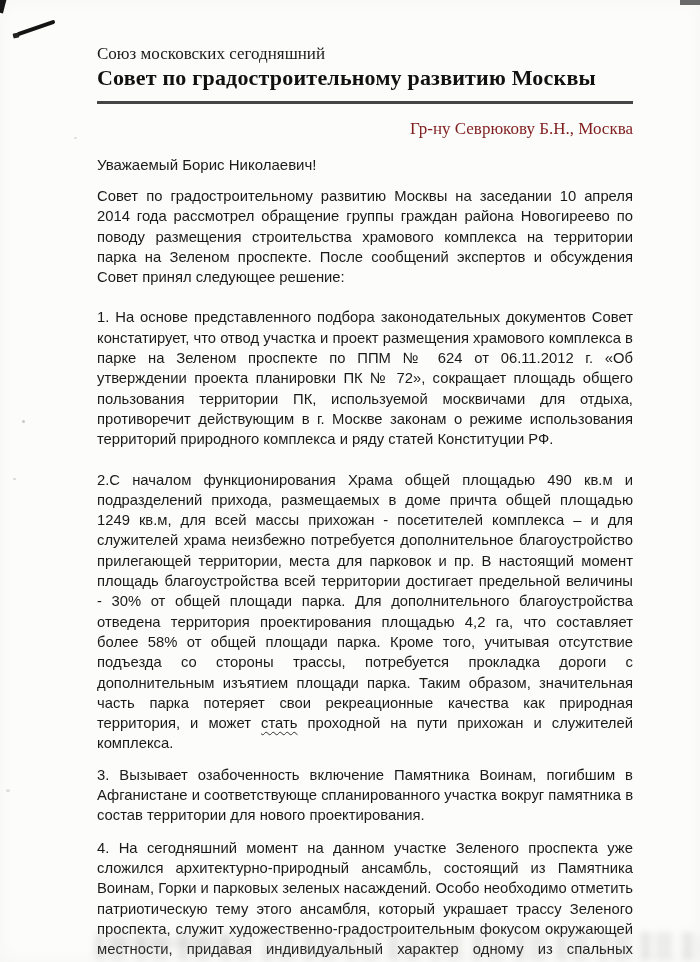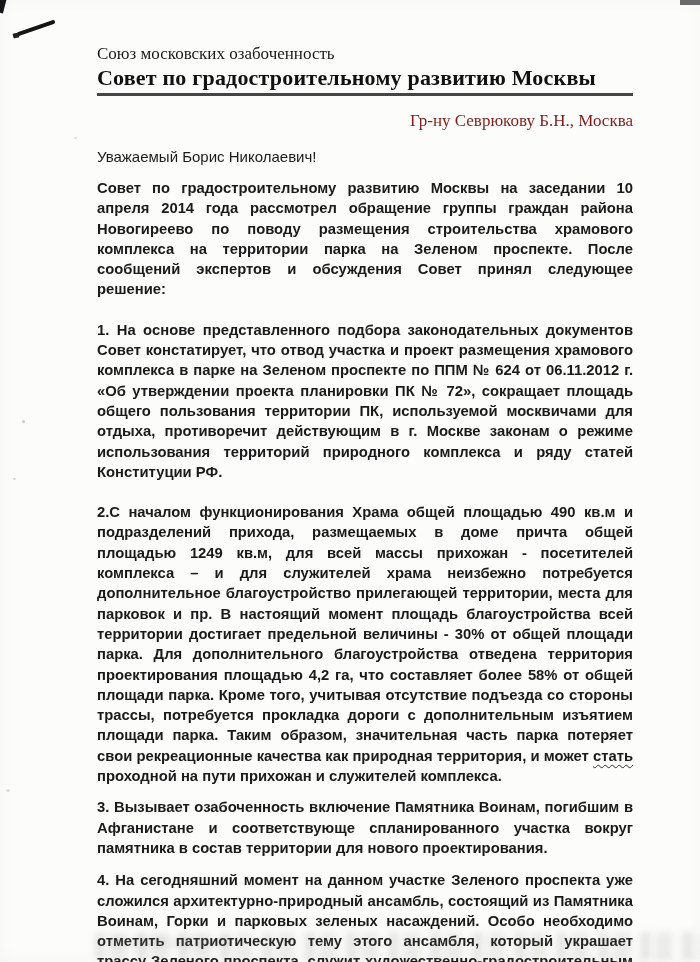--- a/index.html
+++ b/index.html
@@ -85,21 +85,21 @@
     line-height: 21px;
     color: #191919;
   }
   .council-title {
     font-family: "Liberation Serif", serif;
     font-size: 22px;
     font-weight: bold;
     line-height: 25px;
     letter-spacing: 0.2px;
     color: #111111;
-    padding-bottom: 3px;
+    padding-bottom: 11px;
     border-bottom: 3px solid #454545;
     margin-top: 1px;
   }
   .addressee {
     font-family: "Liberation Serif", serif;
     font-size: 17px;
     line-height: 21px;
     text-align: right;
     margin-top: 14px;
     color: #7f1d1d;
@@ -109,21 +109,20 @@
     line-height: 20px;
     margin-top: 16px;
   }
   .para {
     font-size: 14.8px;
     line-height: 20.3px;
     text-align: justify;
     margin: 0;
     margin-top: 11px;
     color: #1a1a1a;
-    font-weight: bold;
   }
   .para.gap-small { margin-top: 20px; }
   .para.gap-mid   { }
   .para.gap-big   { margin-top: 12px; }
   .squiggle-word {
     text-decoration-line: underline;
     text-decoration-style: wavy;
     text-decoration-thickness: 1px;
     text-decoration-color: #2d2d2d;
     text-underline-offset: 3px;
@@ -137,21 +136,21 @@
   <div class="corner-tl"></div>
   <div class="pen-stroke"></div>
   <div class="pen-stroke-nub"></div>
   <div class="corner-tr"></div>
   <div class="speck-1"></div>
   <div class="speck-2"></div>
   <div class="speck-3"></div>
   <div class="speck-4"></div>
 
   <div class="content">
-    <div class="org-name">Союз московских озабоченность</div>
+    <div class="org-name">Союз московских сегодняшний</div>
 
     <div class="council-title">Совет по градостроительному развитию Москвы</div>
 
     <div class="addressee">Гр-ну Севрюкову Б.Н., Москва</div>
 
     <div class="salutation">Уважаемый Борис Николаевич!</div>
 
     <p class="para">Совет по градостроительному развитию Москвы на заседании 10 апреля 2014 года рассмотрел обращение группы граждан  района Новогиреево по поводу размещения строительства храмового комплекса на территории парка на Зеленом проспекте. После сообщений экспертов и обсуждения Совет принял следующее решение:</p>
 
     <p class="para gap-small">1. На основе представленного подбора законодательных документов Совет констатирует, что отвод участка и проект размещения храмового комплекса в парке на Зеленом проспекте по  ППМ № 624 от 06.11.2012 г. «Об утверждении проекта планировки ПК № 72», сокращает площадь общего пользования территории ПК, используемой москвичами для отдыха, противоречит действующим в г. Москве законам о режиме использования территорий природного комплекса и ряду статей Конституции РФ.</p>

